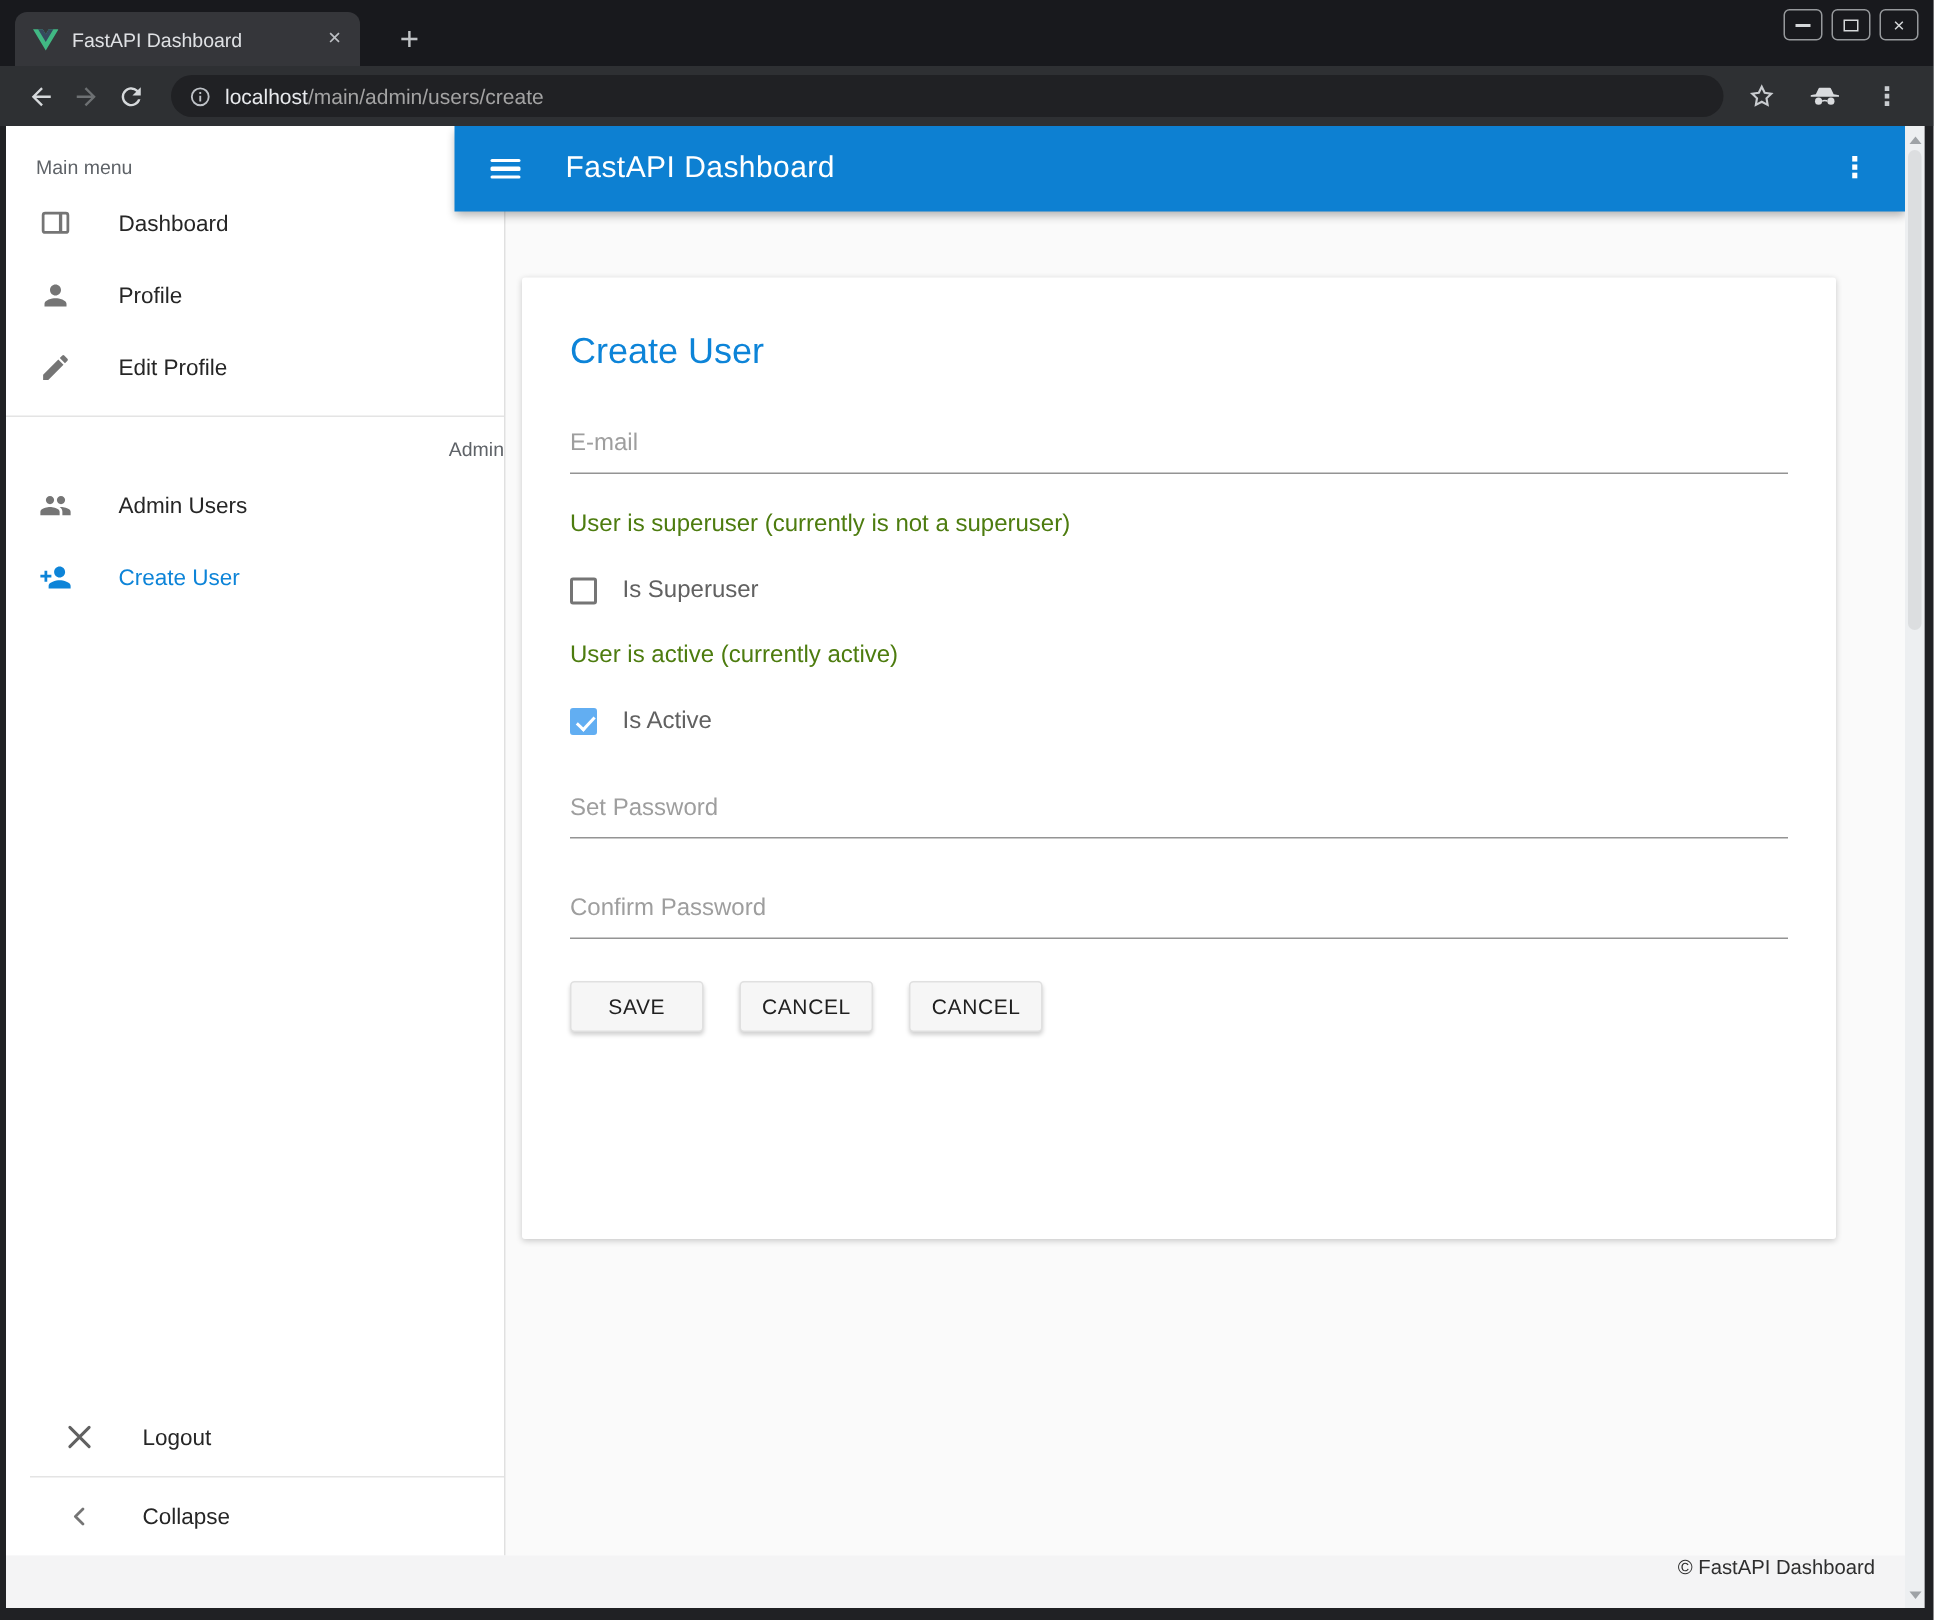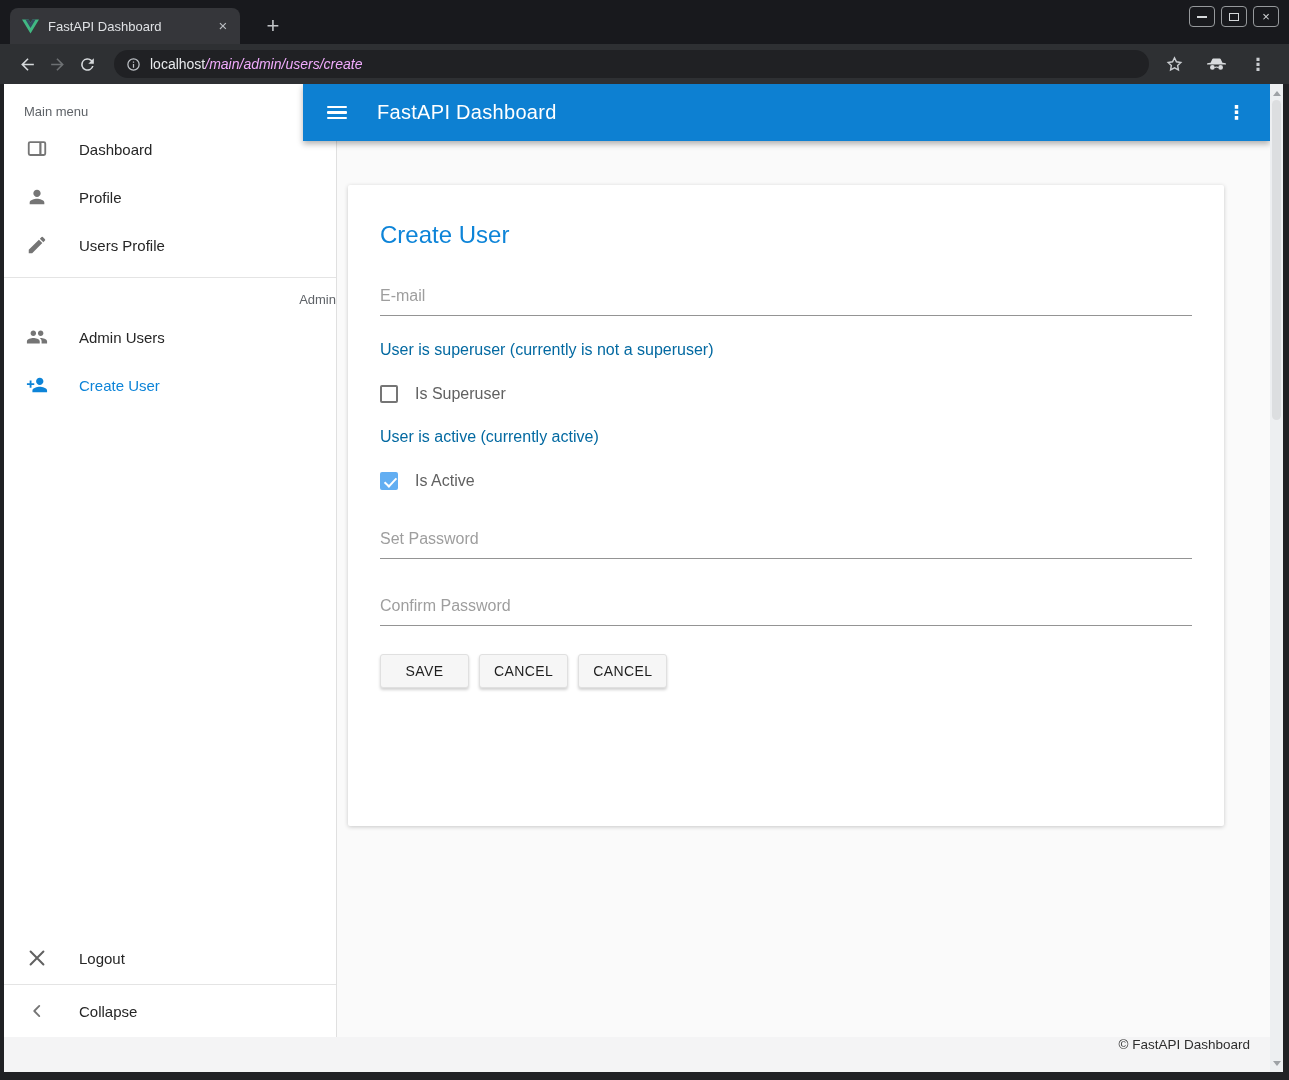--- a/index.html
+++ b/index.html
@@ -28,39 +28,39 @@
   .toolbar { position:absolute; top:44px; left:0; right:0; height:40px;
     background:#2e3033; display:flex; align-items:center; padding:0 12px; }
   .navbtn { width:30px; height:30px; display:flex; align-items:center;
     justify-content:center; cursor:pointer; }
   .navbtn svg { width:19px; height:19px; }
   .urlbar { flex:1; height:28px; background:#202124; border-radius:14px;
     margin:0 12px; display:flex; align-items:center; padding:0 12px; gap:9px; }
   .urlbar svg { width:15px; height:15px; flex:0 0 auto; }
   .url-text { font-size:14px; white-space:nowrap; overflow:hidden; }
   .url-host { color:#e8eaed; }
-  .url-path { color:#f0abfc;font-style:italic; }
+  .url-path { color:#a3a3a3; }
   .tool-right { display:flex; align-items:center; gap:16px; margin-right:6px; }
   .tool-right .navbtn { width:26px; }
   .kebab { color:#c9ccd0; font-size:17px; font-weight:bold; line-height:1; }
   
   .app { position:absolute; top:84px; left:4px; right:6px; bottom:8px;
     background:#fafafa; overflow:hidden; }
   
   .sidebar { position:absolute; left:0; top:0; bottom:35px; width:333px;
     background:#fff; border-right:1px solid #e0e0e0; display:flex;
     flex-direction:column; z-index:2; }
   .side-label { margin:20px 0 6px 20px; font-size:13px; color:#5f6368; }
   .side-label.admin { margin-top:14px;text-align:right; }
   .side-item { height:48px; display:flex; align-items:center; padding-left:22px;
     gap:31px; font-size:15px; color:#262626; cursor:pointer; flex:0 0 auto; }
   .side-item svg { width:22px; height:22px; flex:0 0 auto; }
   .side-item.active { color:#0d84d8; }
   .side-divider { height:1px; background:#e4e4e4; margin:8px 0 0; flex:0 0 auto; }
-  .side-bottom { margin-top:auto; display:flex; flex-direction:column; padding-bottom:2px; }
+  .side-bottom { margin-top:auto; display:flex; flex-direction:column; padding-bottom:2px;padding-left:16px; }
   .side-bottom .side-divider { margin:2px 0; }
   
   .appbar { position:absolute; left:299px; top:0; right:13px; height:57px;
     background:#0d80d2; display:flex; align-items:center; padding:0 24px;
     color:#fff; box-shadow:0 3px 6px rgba(0,0,0,.3); z-index:3; }
   .hamburger { width:20px; display:flex; flex-direction:column; gap:3.5px; cursor:pointer; }
   .hamburger span { display:block; height:2.2px; background:#fff; border-radius:1px; }
   .appbar-title { margin-left:30px; font-size:20px; font-weight:500; letter-spacing:.3px; }
   .appbar-kebab { margin-left:auto; font-size:19px; font-weight:bold; cursor:pointer; }
   
@@ -68,30 +68,30 @@
     background:#fafafa; overflow:hidden; z-index:1; }
   .card { margin:44px 46px 0 45px; height:641px; background:#fff; border-radius:2px;
     box-shadow:0 1px 4px rgba(0,0,0,.2); padding:36px 32px 0; }
   .card-title { color:#0d84d8; font-size:24px; font-weight:500; }
   .field { margin-top:52px; }
   .field input { width:100%; border:none; border-bottom:1px solid #949494;
     background:transparent; outline:none; font-size:16px; color:#212121;
     padding:4px 0 10px; font-family:inherit; }
   .field input::placeholder { color:#9e9e9e; opacity:1; }
   .field.tight { margin-top:34px; }
-  .hint { margin-top:25px; font-size:16px; color:#0369a1; }
+  .hint { margin-top:25px; font-size:16px; color:#4d7c0f; }
   .cb-row { margin-top:26px; display:flex; align-items:center; gap:17px; cursor:pointer; }
   .cb { width:18px; height:18px; border:2px solid #757575; border-radius:2px;
     position:relative; flex:0 0 auto; }
   .cb.checked { background:#62aef2; border-color:#62aef2; }
   .cb.checked::after { content:''; position:absolute; left:5px; top:1px; width:5px;
     height:10px; border:solid #fff; border-width:0 2.2px 2.2px 0; transform:rotate(43deg); }
   .cb-label { font-size:16px; color:#616161; }
   .field.pw { margin-top:36px; }
-  .btn-row { margin-top:28px; display:flex; gap:10px; }
+  .btn-row { margin-top:28px; display:flex; gap:24px; }
   .btn { min-width:89px; height:34px; background:#f6f6f6; border:1px solid #e0e0e0;
     border-radius:3px; font-size:14px; font-weight:500; letter-spacing:.4px;
     color:#1f1f1f; box-shadow:0 2px 3px rgba(0,0,0,.18); cursor:pointer;
     font-family:inherit; padding:0 14px; }
   
   .footer { position:absolute; left:0; right:13px; bottom:0; height:35px;
     background:#f4f4f5; display:flex; align-items:flex-start; justify-content:flex-end;
     padding-right:20px; font-size:13.5px; color:#2e2e2e; z-index:2; }
   
   .scrollbar { position:absolute; right:0; top:0; bottom:0; width:13px;
@@ -187,21 +187,21 @@
       <svg viewBox="0 0 24 24" fill="#757575">
         <path d="M12 12c2.2 0 4-1.8 4-4s-1.8-4-4-4-4 1.8-4 4 1.8 4 4 4zm0 2c-2.7 0-8 1.3-8 4v2h16v-2c0-2.7-5.3-4-8-4z"></path>
       </svg>
       <span>Profile</span>
     </div>
 
     <div class="side-item">
       <svg viewBox="0 0 24 24" fill="#757575">
         <path d="M3 17.25V21h3.75L17.8 9.94l-3.75-3.75L3 17.25zM20.7 7.04a1 1 0 0 0 0-1.41l-2.34-2.34a1 1 0 0 0-1.41 0l-1.83 1.83 3.75 3.75 1.83-1.83z"></path>
       </svg>
-      <span>Users Profile</span>
+      <span>Edit Profile</span>
     </div>
 
 
     <div class="side-divider"></div>
     <div class="side-label admin">Admin</div>
 
     <div class="side-item">
       <svg viewBox="0 0 24 24" fill="#757575">
         <path d="M16 11c1.66 0 2.99-1.34 2.99-3S17.66 5 16 5c-1.66 0-3 1.34-3 3s1.34 3 3 3zm-8 0c1.66 0 2.99-1.34 2.99-3S9.66 5 8 5C6.34 5 5 6.34 5 8s1.34 3 3 3zm0 2c-2.33 0-7 1.17-7 3.5V19h14v-2.5c0-2.33-4.67-3.5-7-3.5zm8 0c-.29 0-.62.02-.97.05 1.16.84 1.97 1.97 1.97 3.45V19h6v-2.5c0-2.33-4.67-3.5-7-3.5z"></path>
       </svg>

